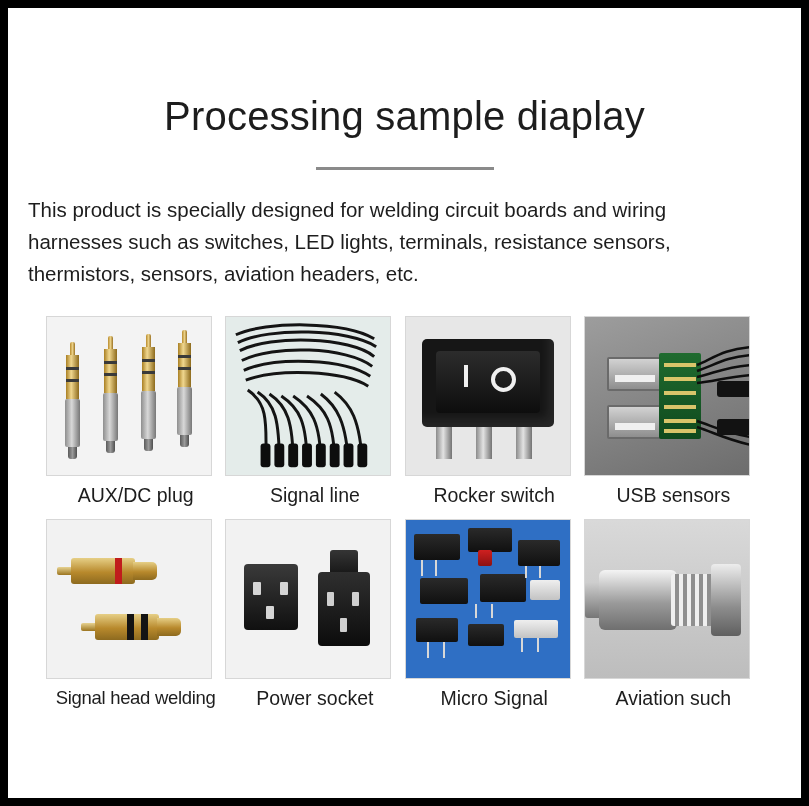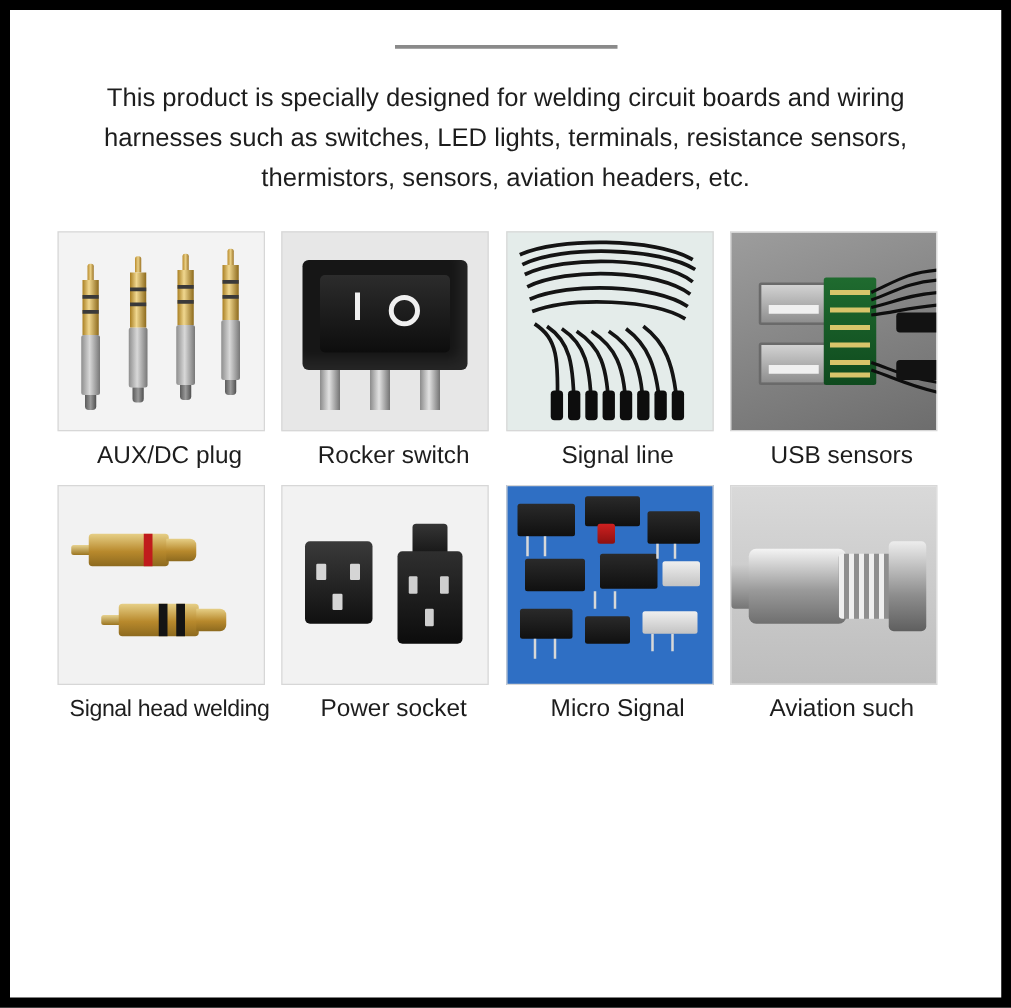--- a/index.html
+++ b/index.html
@@ -32,25 +32,25 @@
     letter-spacing: 0.2px;
     font-family: "Liberation Sans", sans-serif;
   }
   .rule {
     width: 178px;
     height: 3px;
     background: #8a8a8a;
     margin: 28px auto 0 auto;
   }
   .intro {
-    margin: 24px 38px 0 38px;
+    margin: 24px 38px 0 20px;
     font-size: 20.5px;
     line-height: 32px;
     color: #1d1d1d;
-    text-align: center;
+    text-align: left;
   }
   .grid {
     margin: 26px 38px 0 38px;
   }
   .row {
     display: flex;
     justify-content: space-between;
   }
   .row + .row {
     margin-top: 12px;
@@ -238,20 +238,21 @@
   .av-hex {
     position: absolute; left: 0; top: 62px; width: 20px; height: 36px;
     background: linear-gradient(180deg,#cfcfcf,#767676); border-radius: 3px;
   }
 </style>
 </head>
 <body>
 
 <div class="page">
 
+  <h1 class="title">Processing sample diaplay</h1>
   <div class="rule"></div>
 
   <p class="intro">This product is specially designed for welding circuit boards and wiring harnesses such as switches, LED lights, terminals, resistance sensors, thermistors, sensors, aviation headers, etc.</p>
 
   <div class="grid">
 
     <div class="row">
 
       <div class="cell">
         <div class="thumb bg-aux">
@@ -274,35 +275,20 @@
               <div class="tail"></div>
           </div>
           <div class="plug" style="left:130px;bottom:28px;">
             <div class="tip"></div>
               <div class="shaft"></div>
               <div class="body"></div>
               <div class="tail"></div>
           </div>
         </div>
         <div class="caption">AUX/DC plug</div>
-      </div>
-
-      <div class="cell">
-        <div class="thumb bg-rocker">
-          <div class="pin p1"></div>
-            <div class="pin p2"></div>
-            <div class="pin p3"></div>
-          <div class="rocker-body">
-            <div class="rocker-key">
-              <div class="mark-i"></div>
-                <div class="mark-o"></div>
-            </div>
-          </div>
-        </div>
-        <div class="caption">Rocker switch</div>
       </div>
 
       <div class="cell">
         <div class="thumb bg-signal">
           <svg class="wirebundle" viewBox="0 0 166 160" preserveAspectRatio="none">
             <g stroke="#141414" fill="none" stroke-width="3">
               <path d="M10,18 C40,4 120,4 150,22"></path>
               <path d="M12,26 C44,10 124,12 152,30"></path>
               <path d="M14,34 C46,18 126,20 150,40"></path>
               <path d="M16,44 C48,28 122,30 148,50"></path>
@@ -328,20 +314,35 @@
               <rect x="105" y="128" width="10" height="24" rx="3"></rect>
               <rect x="119" y="128" width="10" height="24" rx="3"></rect>
               <rect x="133" y="128" width="10" height="24" rx="3"></rect>
             </g>
           </svg>
         </div>
         <div class="caption">Signal line</div>
       </div>
 
       <div class="cell">
+        <div class="thumb bg-rocker">
+          <div class="pin p1"></div>
+            <div class="pin p2"></div>
+            <div class="pin p3"></div>
+          <div class="rocker-body">
+            <div class="rocker-key">
+              <div class="mark-i"></div>
+                <div class="mark-o"></div>
+            </div>
+          </div>
+        </div>
+        <div class="caption">Rocker switch</div>
+      </div>
+
+      <div class="cell">
         <div class="thumb bg-usb">
           <div class="usb-port usb-a"></div>
           <div class="usb-port usb-b"></div>
           <div class="pcb">
             <i style="top:10px"></i>
               <i style="top:24px"></i>
               <i style="top:38px"></i>
             <i style="top:52px"></i>
               <i style="top:66px"></i>
               <i style="top:76px"></i>

